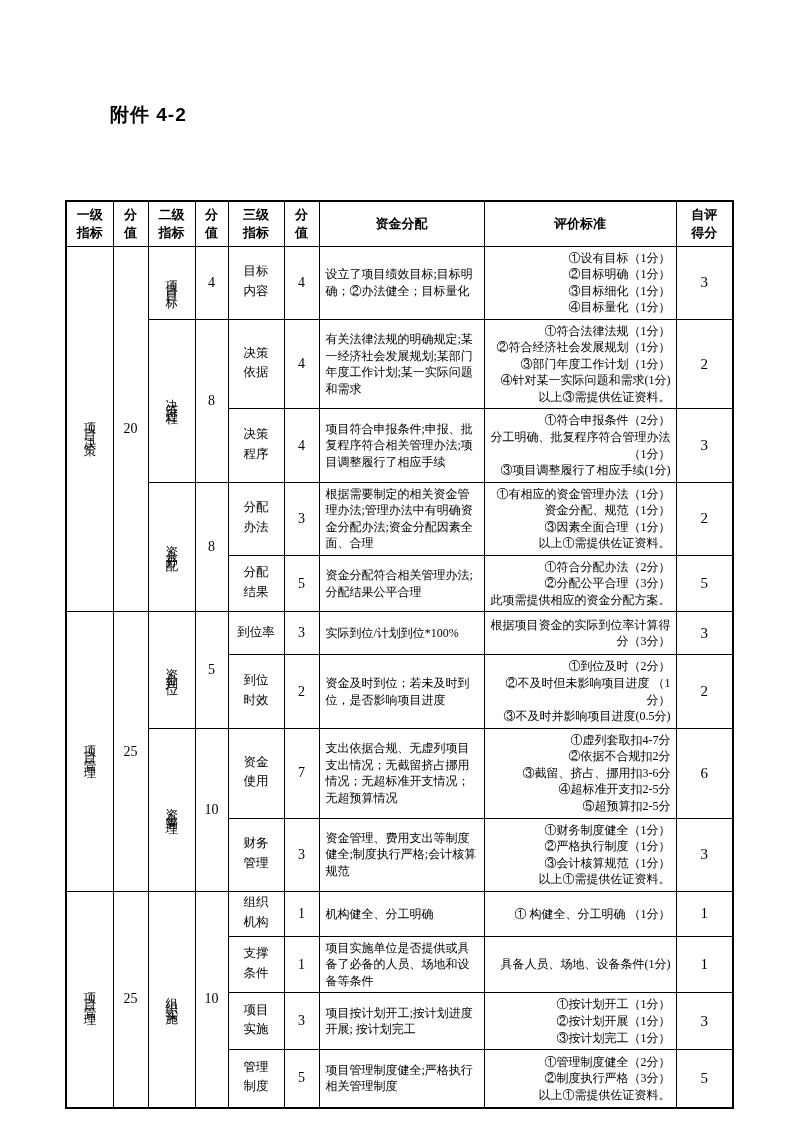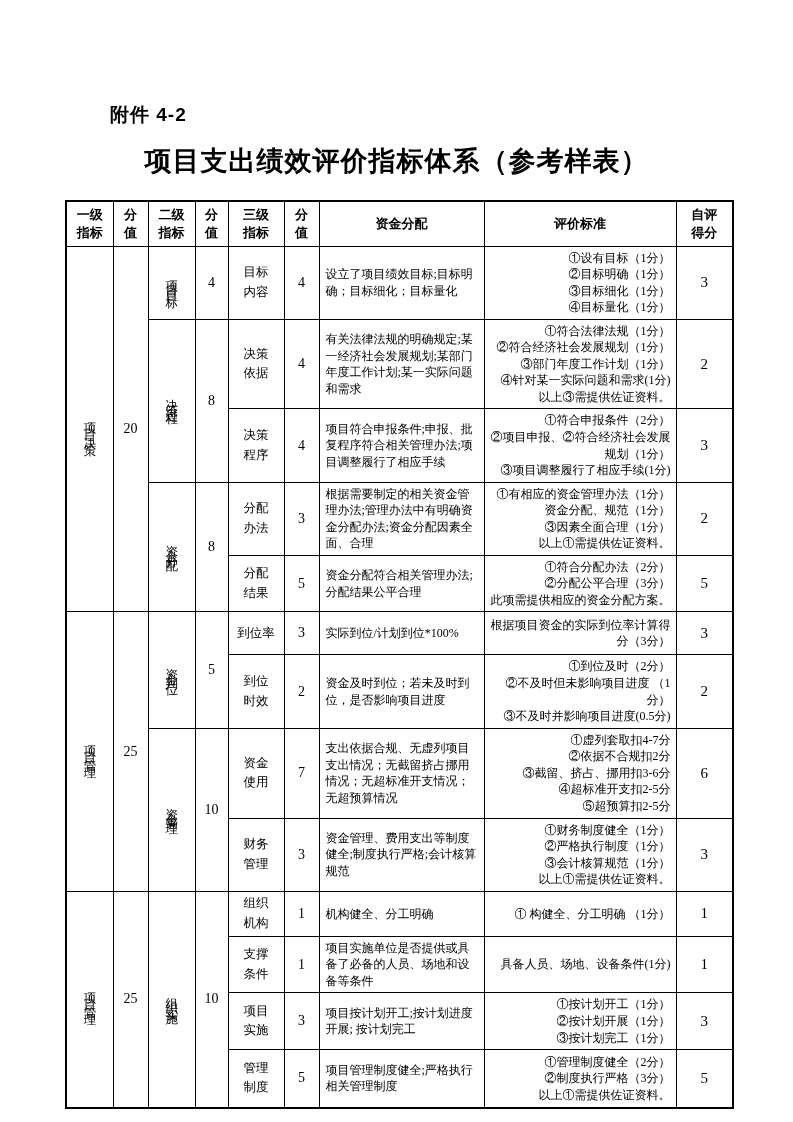--- a/index.html
+++ b/index.html
@@ -49,21 +49,21 @@
     font-family:"Liberation Serif",serif;
   }
   .vtext.l1{letter-spacing:7px;}
   .vtext.l2{letter-spacing:5px;}
   td.num{
     font-family:"Liberation Serif",serif;
     font-size:14px;
   }
   td.l3{
     font-size:12.5px;line-height:1.55;
-    font-family:Liberation Sans, sans-serif;
+    font-family:Liberation Mono, monospace;
   }
   td.spec{
     text-align:left;
     font-size:12px;line-height:1.38;
     font-family:"Liberation Serif",serif;
     padding:3px 6px;
   }
   td.crit{
     text-align:right;
     font-size:12px;line-height:1.38;
@@ -75,21 +75,20 @@
     font-size:15px;
   }
 </style>
 </head>
 <body>
 
 <div class="page">
 
   <div class="attachment">附件 4-2</div>
 
-  <div class="title">项目支出绩效评价指标体系（参考样表）</div>
 
   <table class="indicator">
     <colgroup>
       <col style="width:47px">
         <col style="width:35px">
         <col style="width:47px">
       <col style="width:33px">
         <col style="width:56px">
         <col style="width:35px">
       <col style="width:165px">
@@ -119,21 +118,21 @@
     <tbody>
 
       <tr style="height:65px;">
         <td rowspan="5" class="vcell"><span class="vtext l1">项目决策</span></td>
         <td rowspan="5" class="num">20</td>
         <td class="vcell"><span class="vtext l2">项目目标</span></td>
         <td class="num">4</td>
         <td class="l3">目标
 内容</td>
         <td class="num">4</td>
-        <td class="spec">设立了项目绩效目标;目标明确；目标细化；目标量化</td>
+        <td class="spec">设立了项目绩效目标;目标明确；②办法健全；目标量化</td>
         <td class="crit">①设有目标（1分）
 ②目标明确（1分）
 ③目标细化（1分）
 ④目标量化（1分）</td>
         <td class="self">3</td>
       </tr>
       <tr style="height:80px;">
         <td rowspan="2" class="vcell"><span class="vtext l2">决策过程</span></td>
         <td rowspan="2" class="num">8</td>
         <td class="l3">决策
@@ -146,21 +145,21 @@
 ④针对某一实际问题和需求(1分)
 以上③需提供佐证资料。</td>
         <td class="self">2</td>
       </tr>
       <tr style="height:62px;">
         <td class="l3">决策
 程序</td>
         <td class="num">4</td>
         <td class="spec">项目符合申报条件;申报、批复程序符合相关管理办法;项目调整履行了相应手续</td>
         <td class="crit">①符合申报条件（2分）
-②项目申报、②符合经济社会发展规划（1分）
+分工明确、批复程序符合管理办法（1分）
 ③项目调整履行了相应手续(1分)</td>
         <td class="self">3</td>
       </tr>
       <tr style="height:68px;">
         <td rowspan="2" class="vcell"><span class="vtext l2">资金分配</span></td>
         <td rowspan="2" class="num">8</td>
         <td class="l3">分配
 办法</td>
         <td class="num">3</td>
         <td class="spec">根据需要制定的相关资金管理办法;管理办法中有明确资金分配办法;资金分配因素全面、合理</td>

